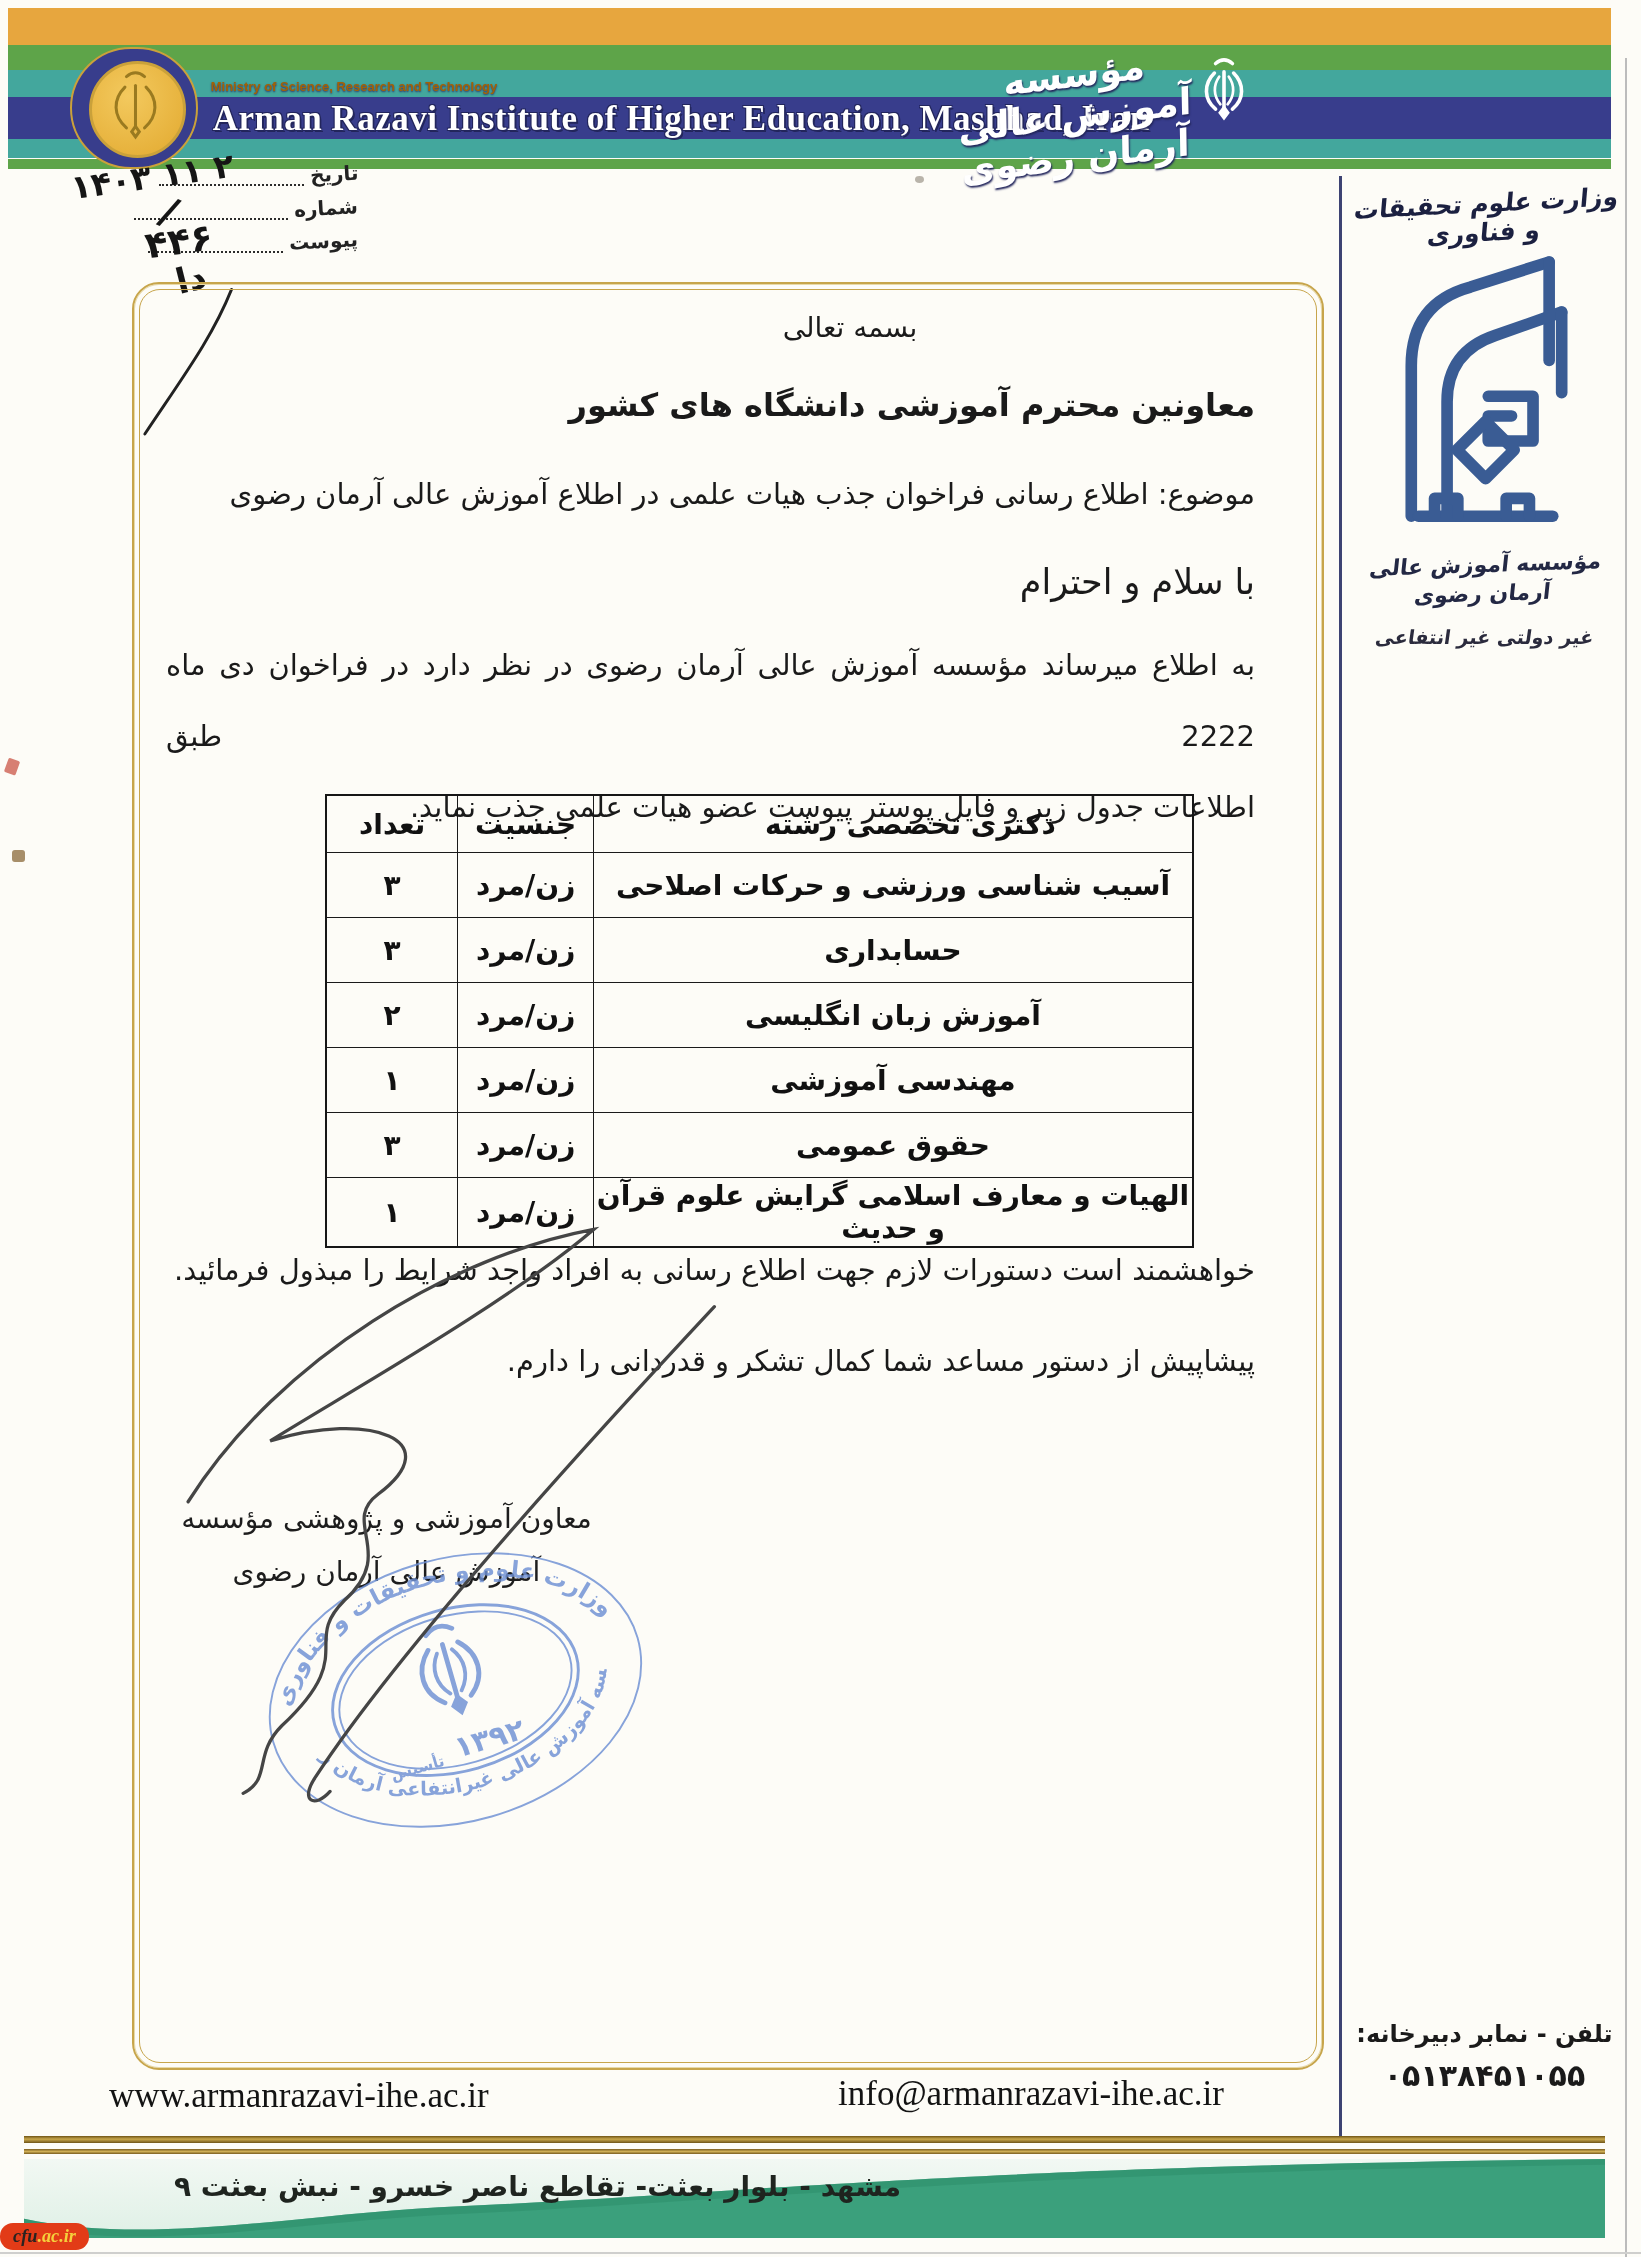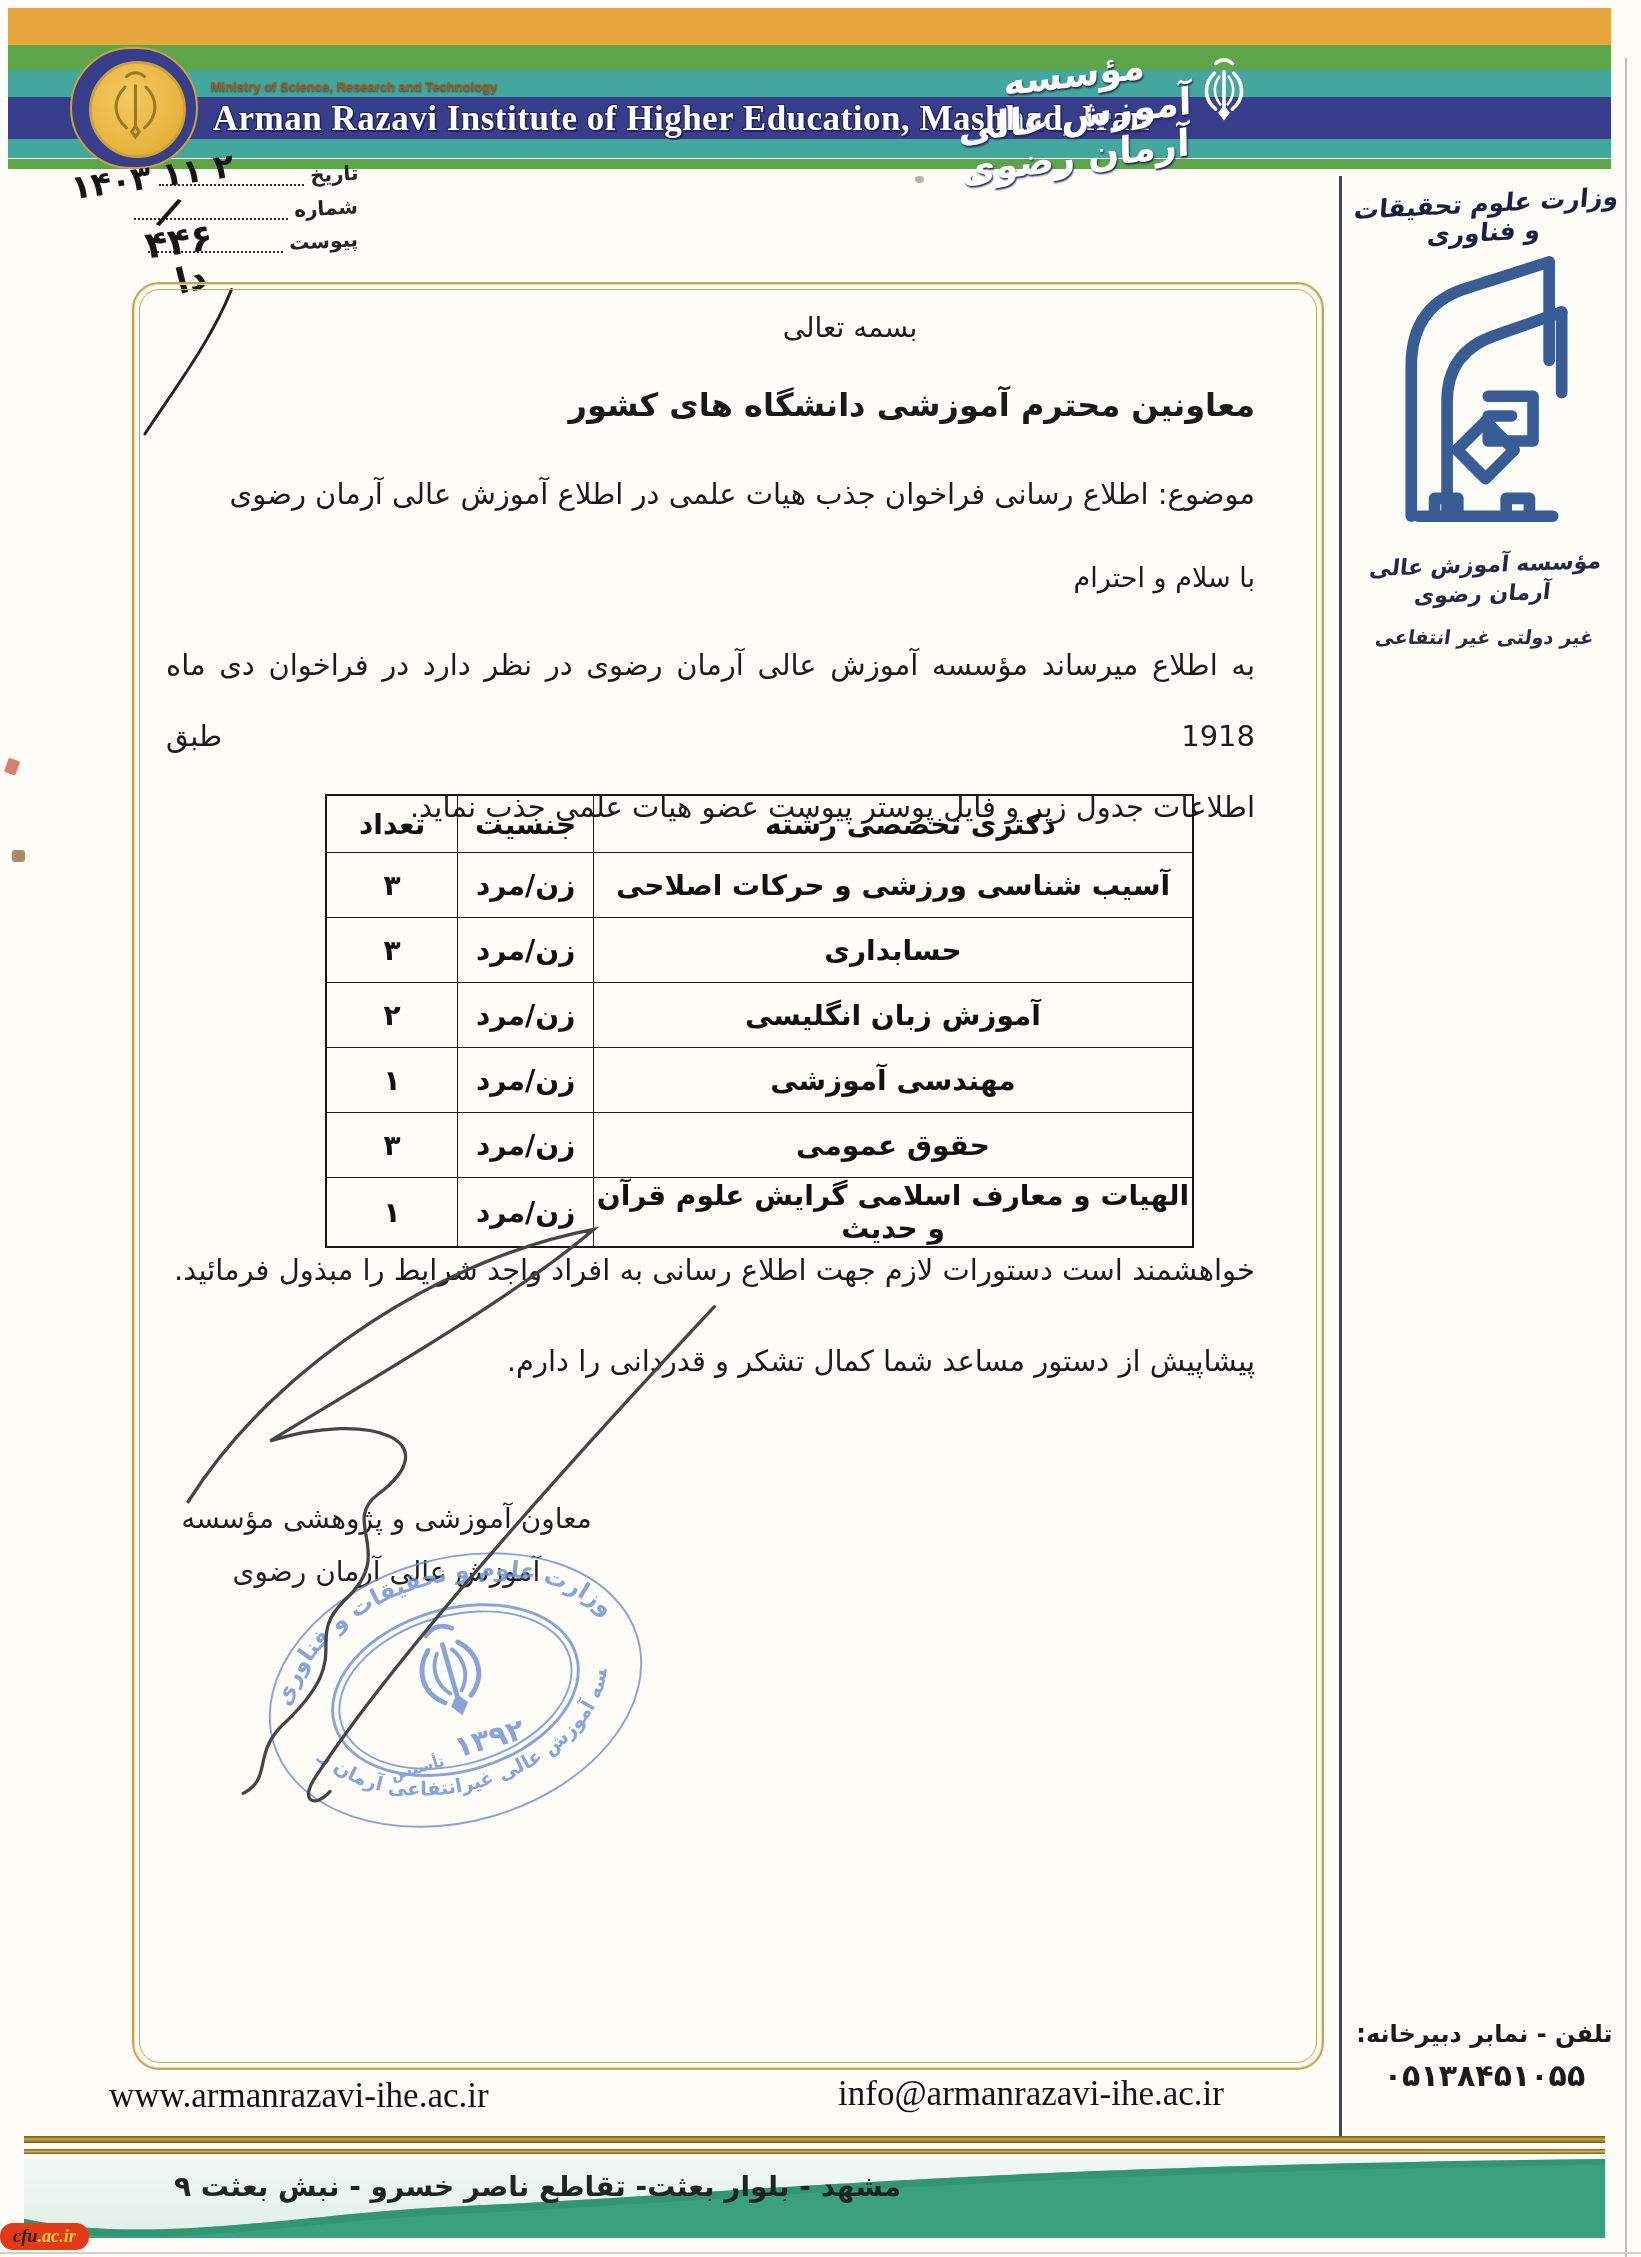--- a/index.html
+++ b/index.html
@@ -45,21 +45,21 @@
            color:#2b2b3d;direction:rtl;transform:skewX(-8deg);}
   
   .frame{left:132px;top:282px;width:1188px;height:1784px;border:2.9px solid #c7a54b;border-radius:27px;
          box-shadow:0 0 0 1px #e7d9a8 inset;}
   .frame-inner{position:absolute;left:4.8px;top:4.8px;right:4.8px;bottom:4.8px;border:1.9px solid #c7a54b;border-radius:21px;}
   
   .basmala{left:676px;top:311px;width:348px;text-align:center;font-size:28px;}
   .r-align{direction:rtl;text-align:right;}
   .recipient{right:386px;top:386px;font-size:32px;font-weight:700;}
   .subject{right:386px;top:477px;font-size:29px;}
-  .salutation{right:386px;top:562px;font-size:27px;}
+  .salutation{right:386px;top:562px;font-size:35px;}
   .bodytext{right:386px;top:630px;width:1089px;font-size:29px;line-height:71px;}
   .bodytext .l1{display:block;text-align:justify;text-align-last:justify;}
   .bodytext .l2{display:block;text-align:right;}
   .request{right:386px;top:1253px;font-size:29px;}
   .thanks{right:386px;top:1344px;font-size:29px;}
   
   .recruit-table{left:325px;top:794px;width:869px;border-collapse:collapse;direction:rtl;
                  font-family:"DejaVu Sans",sans-serif;border:2.9px solid #161616;}
   .recruit-table th,.recruit-table td{border:1.9px solid #1a1a1a;text-align:center;font-weight:700;color:#111;}
   .recruit-table th{height:54px;font-size:28px;}
@@ -171,21 +171,21 @@
 
   <div class="abs frame">
     <div class="frame-inner"></div>
   </div>
 
   <div class="abs basmala fa">بسمه تعالی</div>
   <div class="abs recipient fa r-align">معاونین محترم آموزشی دانشگاه های کشور</div>
   <div class="abs subject fa r-align">موضوع: اطلاع رسانی فراخوان جذب هیات علمی در اطلاع آموزش عالی آرمان رضوی</div>
   <div class="abs salutation fa r-align">با سلام و احترام</div>
   <div class="abs bodytext fa">
-    <span class="l1">به اطلاع میرساند مؤسسه آموزش عالی آرمان رضوی در نظر دارد در فراخوان دی ماه 1918 طبق</span>
+    <span class="l1">به اطلاع میرساند مؤسسه آموزش عالی آرمان رضوی در نظر دارد در فراخوان دی ماه 2222 طبق</span>
     <span class="l2">اطلاعات جدول زیر و فایل پوستر پیوست عضو هیات علمی جذب نماید.</span>
   </div>
 
   <table class="abs recruit-table">
     <tbody>
         <tr>
       <th class="col-major">دکتری تخصصی رشته</th>
       <th class="col-gender">جنسیت</th>
       <th class="col-count">تعداد</th>
     </tr>

